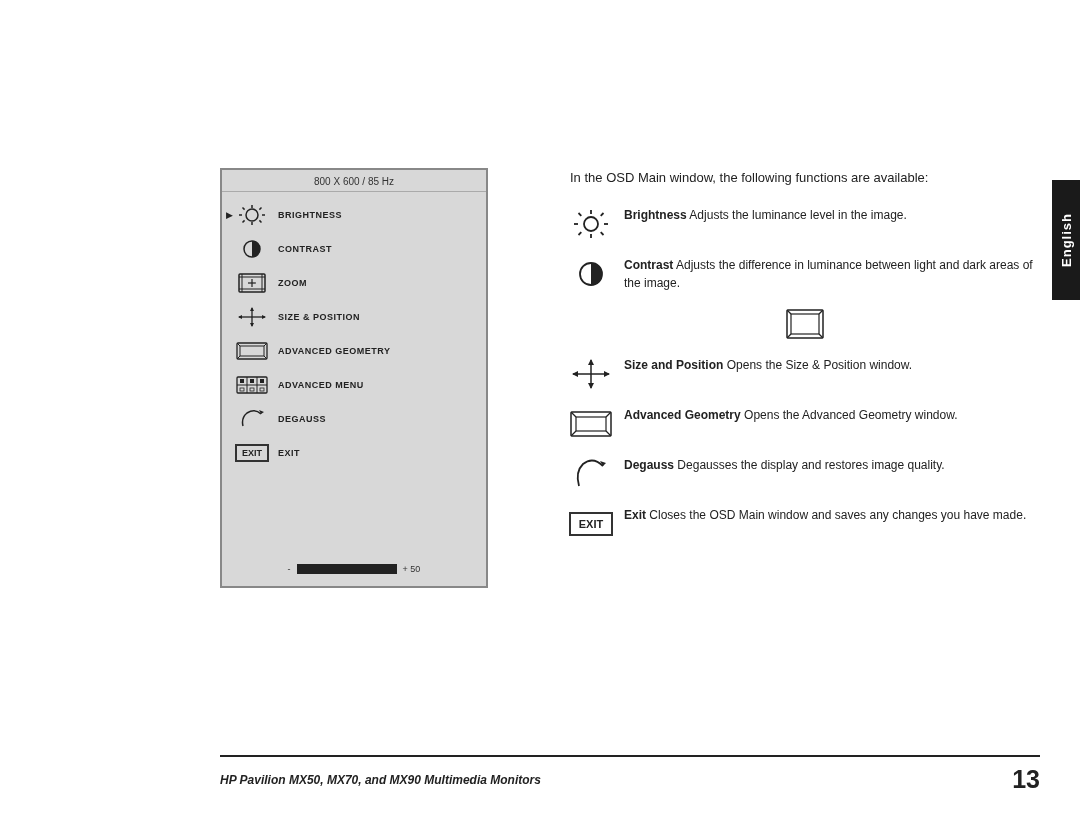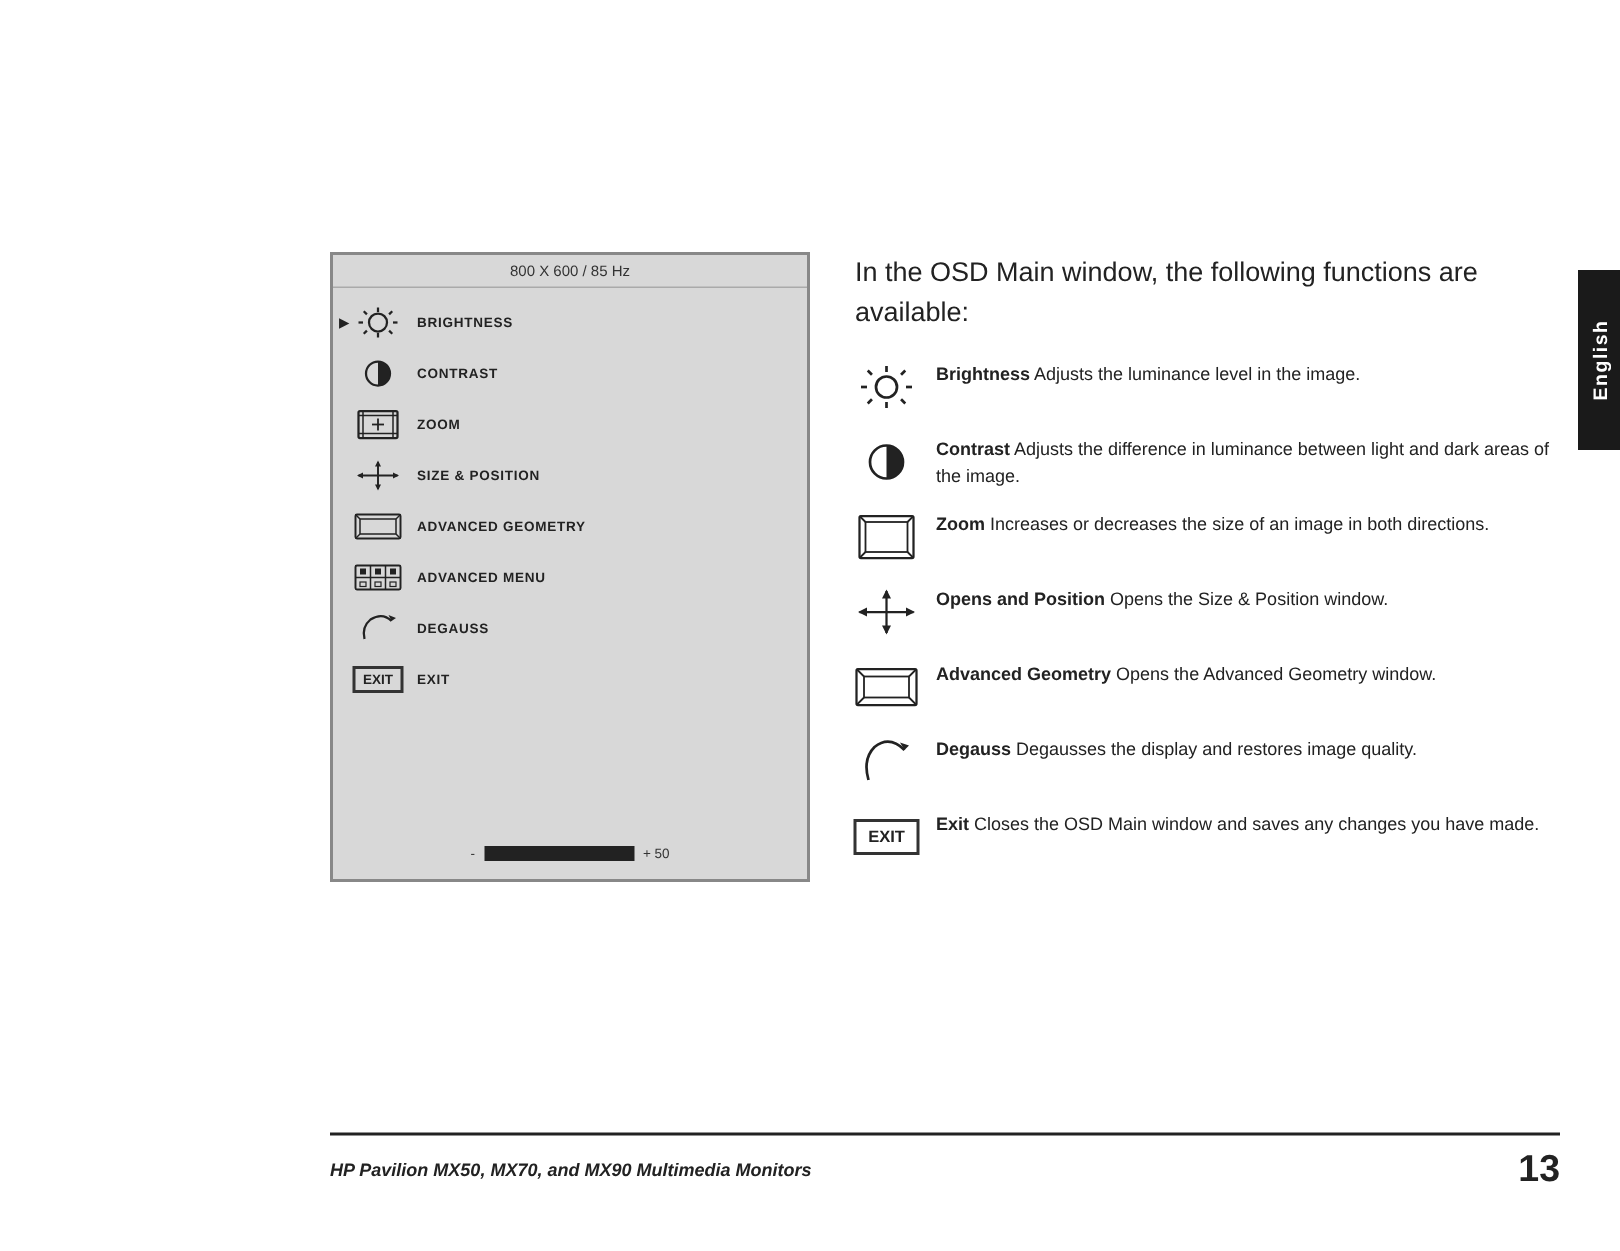--- a/index.html
+++ b/index.html
@@ -31,21 +31,21 @@
       writing-mode: vertical-rl;
       transform: rotate(180deg);
       letter-spacing: 1px;
     }
 
     
     .osd-panel {
       position: absolute;
       left: 220px;
       top: 168px;
-      width: 320px;
+      width: 268px;
       height: 420px;
       background: #d8d8d8;
       border: 2px solid #888;
     }
     .osd-header {
       text-align: center;
       font-size: 10px;
       color: #333;
       padding: 6px 0 4px 0;
       border-bottom: 1px solid #aaa;
@@ -108,21 +108,21 @@
 
     
     .description-area {
       position: absolute;
       left: 570px;
       top: 168px;
       right: 40px;
       bottom: 90px;
     }
     .intro-text {
-      font-size: 18px;
+      font-size: 13px;
       color: #222;
       line-height: 1.5;
       margin-bottom: 18px;
     }
     .desc-item {
       display: flex;
       align-items: flex-start;
       margin-bottom: 14px;
       gap: 12px;
       justify-content: center;
@@ -354,38 +354,35 @@
     <div class="desc-icon">
       <svg width="40" height="32" viewBox="0 0 40 32">
         <rect x="2" y="2" width="36" height="28" rx="1" fill="none" stroke="#222" stroke-width="1.5"></rect>
         <rect x="6" y="6" width="28" height="20" rx="0" fill="none" stroke="#222" stroke-width="1.2"></rect>
         <line x1="2" y1="2" x2="6" y2="6" stroke="#222" stroke-width="1.2"></line>
         <line x1="38" y1="2" x2="34" y2="6" stroke="#222" stroke-width="1.2"></line>
         <line x1="2" y1="30" x2="6" y2="26" stroke="#222" stroke-width="1.2"></line>
         <line x1="38" y1="30" x2="34" y2="26" stroke="#222" stroke-width="1.2"></line>
       </svg>
     </div>
-    <p class="desc-text">
-      <strong>Zoom</strong>  Increases or decreases the size of an image in both directions.
-    </p>
   </div>
 
   <div class="desc-item">
     <div class="desc-icon">
       <svg width="40" height="32" viewBox="0 0 40 32">
         <line x1="20" y1="2" x2="20" y2="30" stroke="#222" stroke-width="1.5"></line>
         <line x1="2" y1="16" x2="38" y2="16" stroke="#222" stroke-width="1.5"></line>
         <polygon points="20,1 17,7 23,7" fill="#222"></polygon>
         <polygon points="20,31 17,25 23,25" fill="#222"></polygon>
         <polygon points="1,16 7,13 7,19" fill="#222"></polygon>
         <polygon points="39,16 33,13 33,19" fill="#222"></polygon>
       </svg>
     </div>
     <p class="desc-text">
-      <strong>Opens and Position</strong>  Opens the Size &amp; Position window.
+      <strong>Size and Position</strong>  Opens the Size &amp; Position window.
     </p>
   </div>
 
   <div class="desc-item">
     <div class="desc-icon">
       <svg width="42" height="32" viewBox="0 0 42 32">
         <rect x="1" y="4" width="40" height="24" rx="1" fill="none" stroke="#222" stroke-width="1.5"></rect>
         <rect x="6" y="9" width="30" height="14" rx="0" fill="none" stroke="#222" stroke-width="1.2"></rect>
         <line x1="1" y1="4" x2="6" y2="9" stroke="#222" stroke-width="1.2"></line>
         <line x1="41" y1="4" x2="36" y2="9" stroke="#222" stroke-width="1.2"></line>

